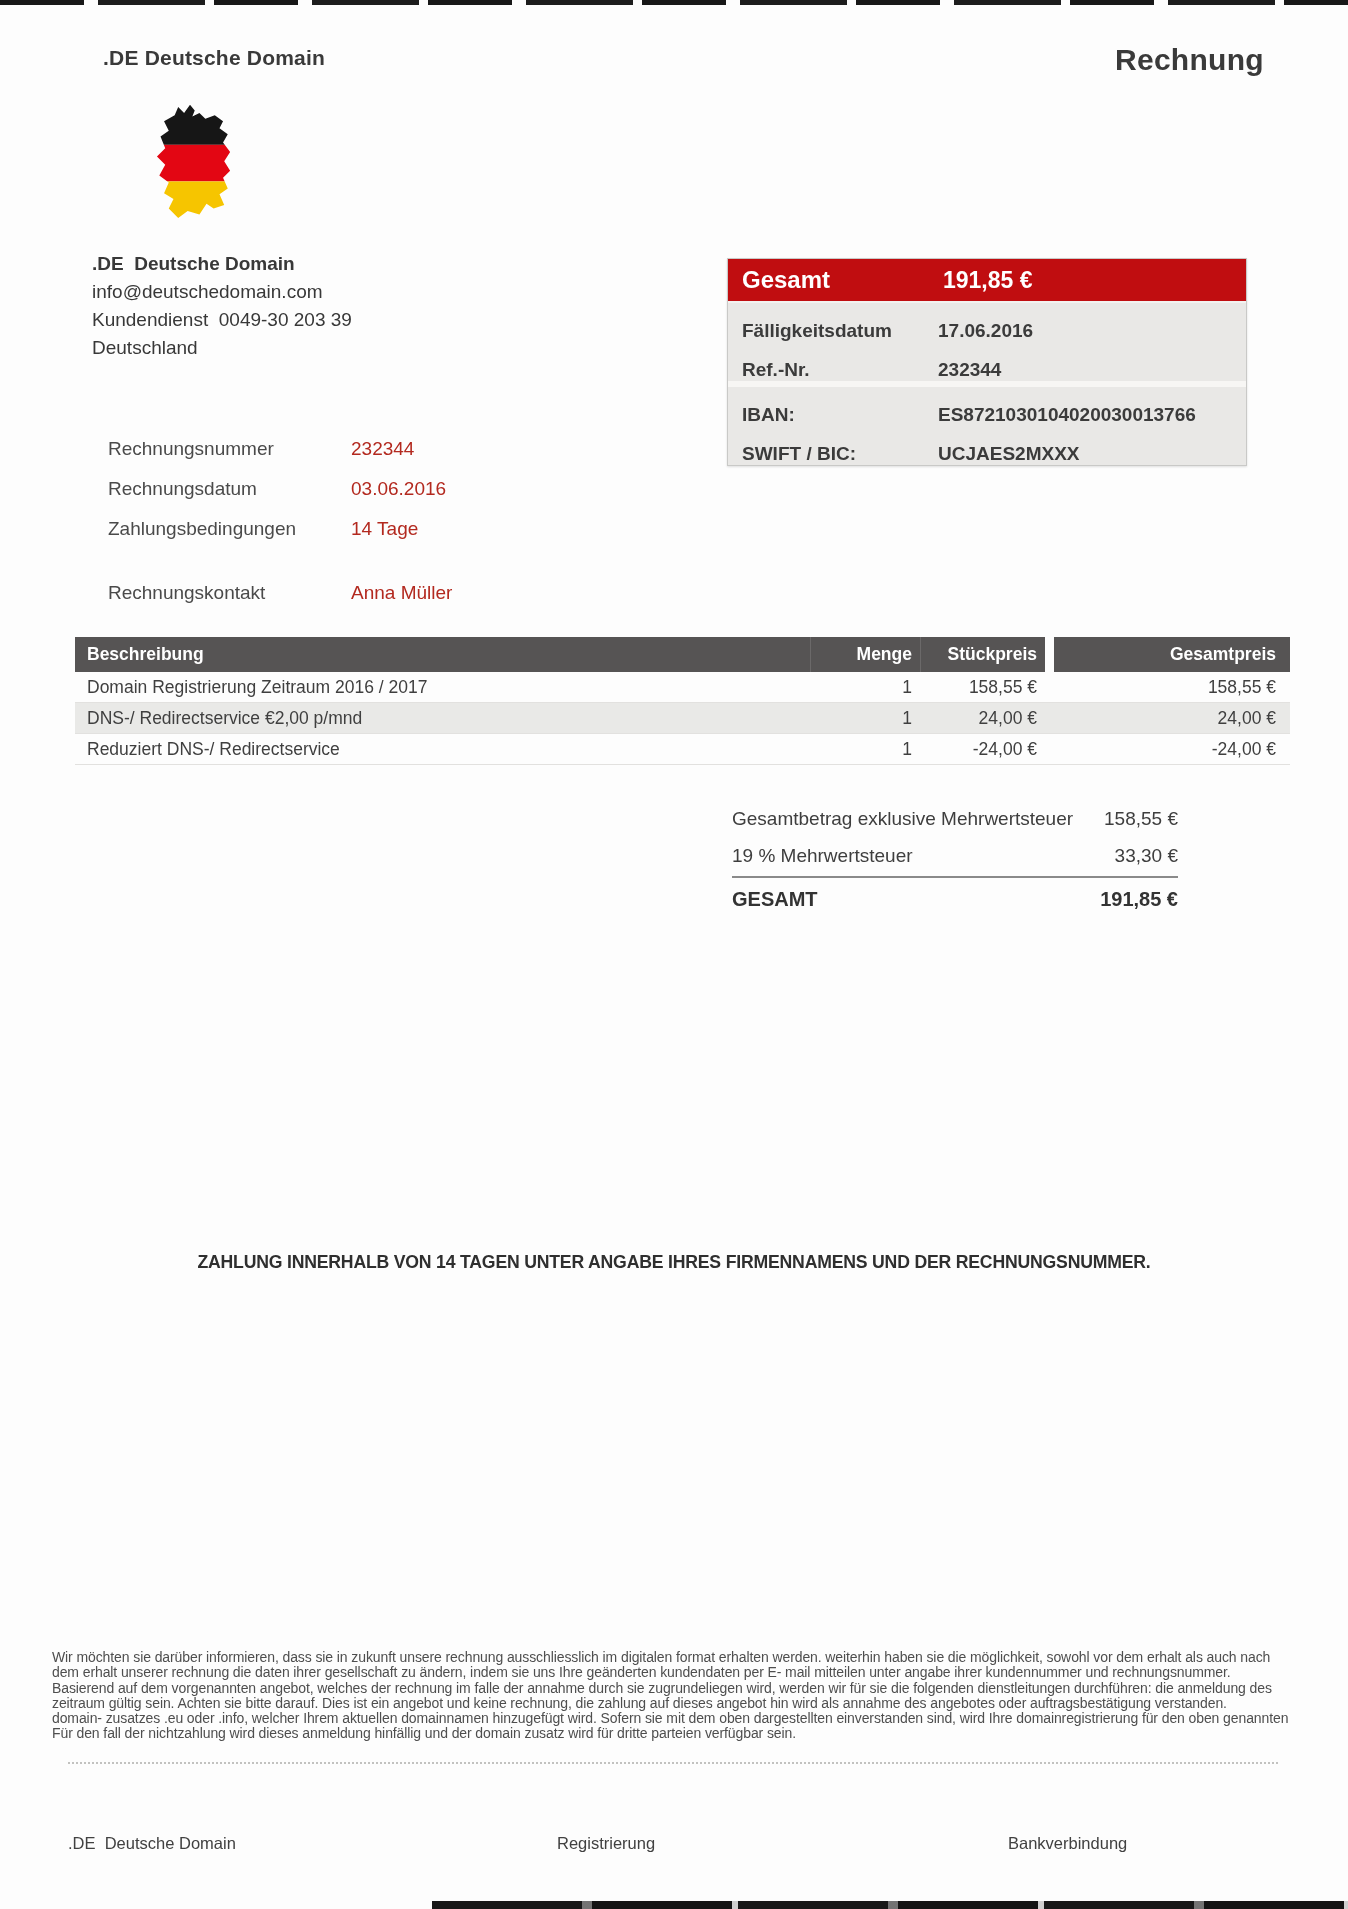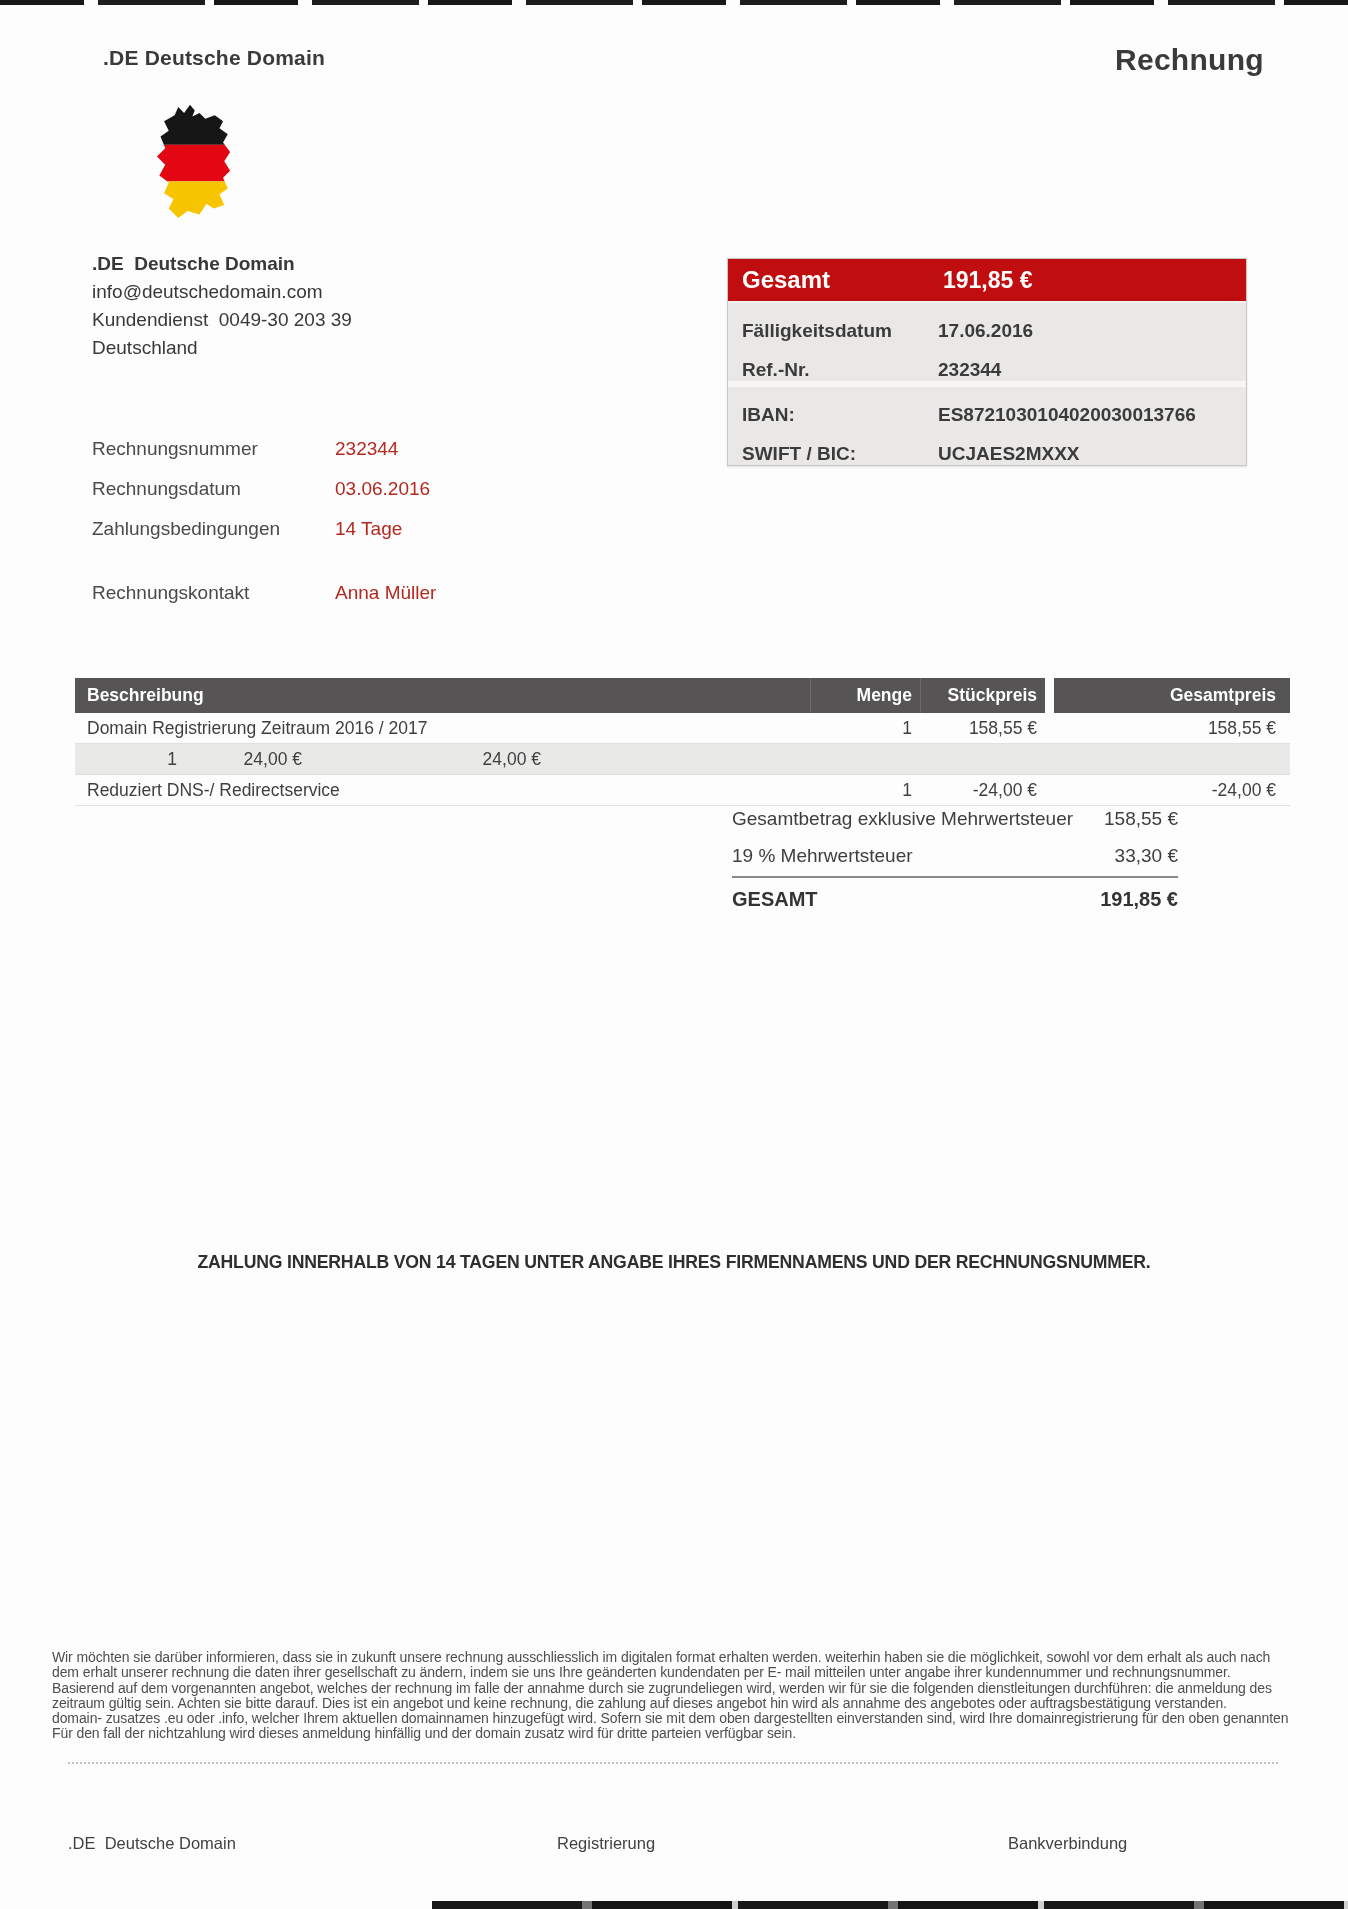--- a/index.html
+++ b/index.html
@@ -31,37 +31,37 @@
   .doc-title { top:43px; right:84px; font-size:30px; font-weight:bold; color:#3a3a3a; letter-spacing:0.3px; }
   .logo-box { left:131px; top:90px; width:118px; height:158px; }
 
   
   .sender { left:92px; top:250px; font-size:19px; line-height:28px; color:#383838; }
   .sender .line1 { font-weight:bold; white-space:pre; }
   .sender div { white-space:pre; }
 
   
   .meta { left:92px; top:438px; font-size:19px; }
-  .meta-row { position:absolute; left:0; white-space:nowrap;text-align:right; }
+  .meta-row { position:absolute; left:16px; white-space:nowrap;text-align:right; }
   .meta-row .lbl { color:#4a4a4a; }
   .meta-row .val { position:absolute; left:243px; color:#b3291f; white-space:nowrap; }
 
   
   .sumbox { left:727px; top:258px; width:520px; border:1px solid #c9c9c7; background:#fff; box-shadow:0 1px 2px rgba(0,0,0,0.12); }
   .sumbox-header { display:flex; align-items:center; height:44px; background:#c00d10; color:#ffffff; border-bottom:2px solid #f3f2f0; }
   .sumbox-header .lbl { margin-left:14px; font-size:24px; font-weight:bold; }
   .sumbox-header .val { position:absolute; left:215px; font-size:23px; font-weight:bold; }
   .sumbox-row { position:relative; display:flex; align-items:flex-end; height:39px; background:#e9e8e6; font-weight:bold; color:#3b3b3b; }
   .sumbox-row .lbl { margin-left:14px; font-size:19px; }
   .sumbox-row .val { position:absolute; left:210px; font-size:19px;margin-top:20px; }
   .sumbox-gap { height:6px; background:#f7f6f4; }
 
   
   .items { left:75px; top:637px; width:1215px; font-size:17.5px; }
-  .items-header { display:flex; height:35px; align-items:center; color:#ffffff; font-weight:bold;margin-top:41px; }
+  .items-header { display:flex; height:35px; align-items:center; color:#ffffff; font-weight:bold; }
   .ih-seg { background:#565454; height:100%; display:flex; align-items:center; }
   .ih-desc { flex:1; padding-left:12px; }
   .ih-menge { width:110px; justify-content:flex-end; padding-right:8px; border-left:1px solid #6b6969; }
   .ih-stueck { width:125px; justify-content:flex-end; padding-right:8px; border-left:1px solid #6b6969; }
   .ih-gap { width:9px; background:#fdfdfd; height:100%; }
   .ih-gesamt { width:236px; justify-content:flex-end; padding-right:14px; }
   .item-row { display:flex; height:31px; align-items:center; color:#3f3f3f; border-bottom:1px solid #e2e1df; }
   .item-row.alt { background:#e9e9e7; }
   .ir-desc { flex:1; padding-left:12px; }
   .ir-menge { width:110px; text-align:right; padding-right:8px; }
@@ -173,20 +173,21 @@
       <div class="ih-seg ih-gesamt">Gesamtpreis</div>
     </div>
     <div class="item-row">
       <div class="ir-desc">Domain Registrierung Zeitraum 2016 / 2017</div>
       <div class="ir-menge">1</div>
       <div class="ir-stueck">158,55 €</div>
       <div class="ir-gap"></div>
       <div class="ir-gesamt">158,55 €</div>
     </div>
     <div class="item-row alt">
+      <div class="ir-desc">DNS-/ Redirectservice €2,00 p/mnd</div>
       <div class="ir-menge">1</div>
       <div class="ir-stueck">24,00 €</div>
       <div class="ir-gap"></div>
       <div class="ir-gesamt">24,00 €</div>
     </div>
     <div class="item-row">
       <div class="ir-desc">Reduziert DNS-/ Redirectservice</div>
       <div class="ir-menge">1</div>
       <div class="ir-stueck">-24,00 €</div>
       <div class="ir-gap"></div>

